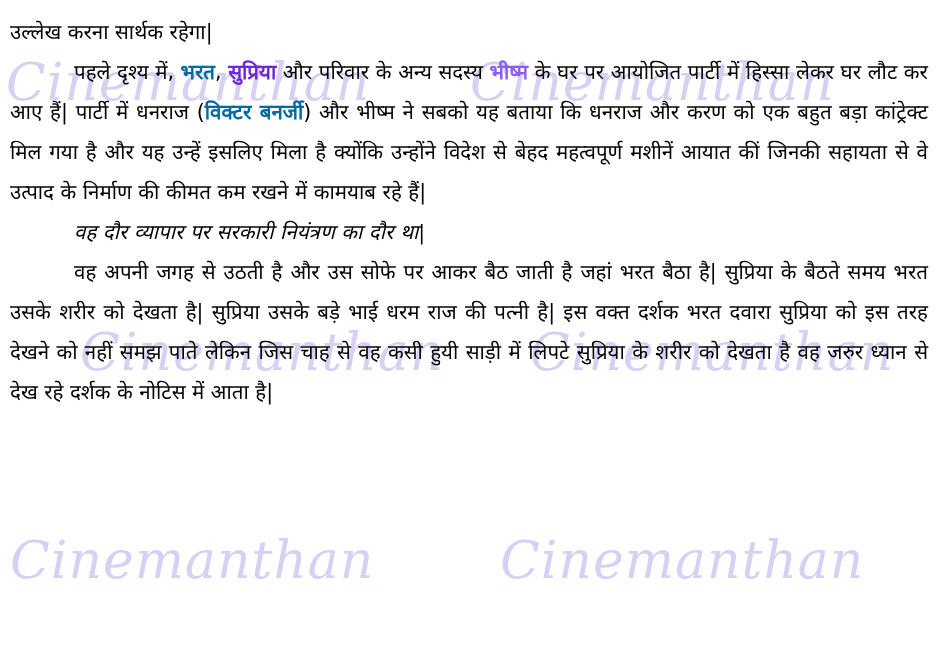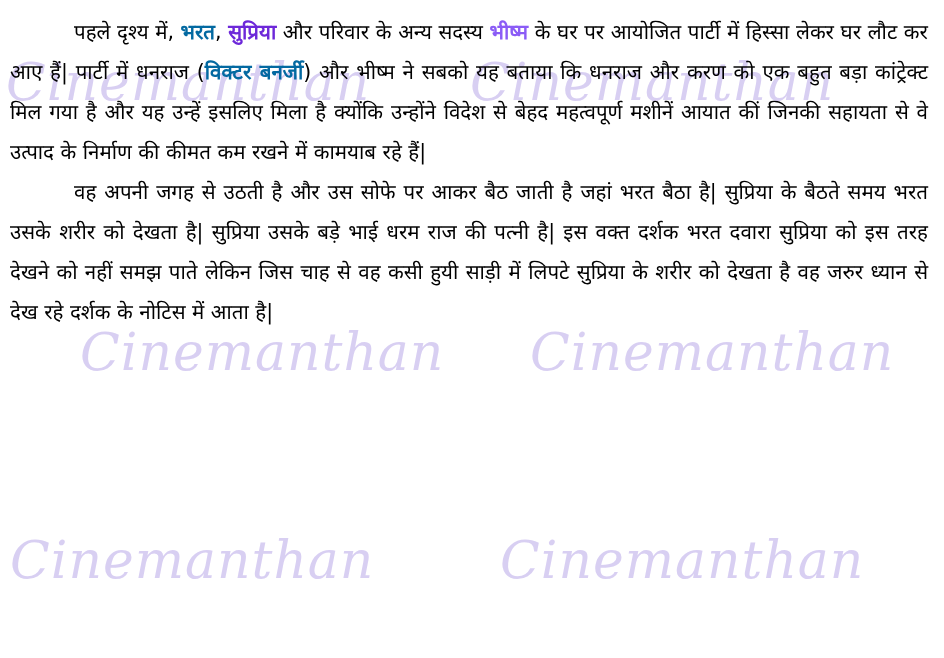--- a/index.html
+++ b/index.html
@@ -102,29 +102,31 @@
     <div class="watermark wm1">Cinemanthan</div>
     <div class="watermark wm2">Cinemanthan</div>
     <div class="watermark wm3">Cinemanthan</div>
     <div class="watermark wm4">Cinemanthan</div>
     <div class="watermark wm5">Cinemanthan</div>
     <div class="watermark wm6">Cinemanthan</div>
   </div>
 
   <div class="text-layer">
 
+    <p class="para">उल्लेख करना सार्थक रहेगा|</p>
 
     <div class="spacer-sm"></div>
 
     <p class="para indent">
       <span>पहले दृश्य में, </span><span class="b-navy">भरत</span><span>, </span><span class="b-blue">सुप्रिया</span><span> और परिवार के अन्य सदस्य </span><span class="b-red">भीष्म</span><span> के घर पर आयोजित पार्टी में हिस्सा लेकर घर लौट कर आए हैं| पार्टी में धनराज (</span><span class="b-navy">विक्टर बनर्जी</span><span>) और भीष्म ने सबको यह बताया कि धनराज और करण को एक बहुत बड़ा कांट्रेक्ट मिल गया है और यह उन्हें इसलिए मिला है क्योंकि उन्होंने विदेश से बेहद महत्वपूर्ण मशीनें आयात कीं जिनकी सहायता से वे उत्पाद के निर्माण की कीमत कम रखने में कामयाब रहे हैं|</span>
     </p>
 
     <div class="spacer-md"></div>
 
+    <p class="para indent serif-italic">वह दौर व्यापार पर सरकारी नियंत्रण का दौर था|</p>
 
     <div class="spacer-md"></div>
 
 
     <div class="spacer-md"></div>
 
     <p class="para indent">वह अपनी जगह से उठती है और उस सोफे पर आकर बैठ जाती है जहां भरत बैठा है| सुप्रिया के बैठते समय भरत उसके शरीर को देखता है| सुप्रिया उसके बड़े भाई धरम राज की पत्नी है| इस वक्त दर्शक भरत दवारा सुप्रिया को इस तरह देखने को नहीं समझ पाते लेकिन जिस चाह से वह कसी हुयी साड़ी में लिपटे सुप्रिया के शरीर को देखता है वह जरुर ध्यान से देख रहे दर्शक के नोटिस में आता है|</p>
 
   </div>
 </div>

